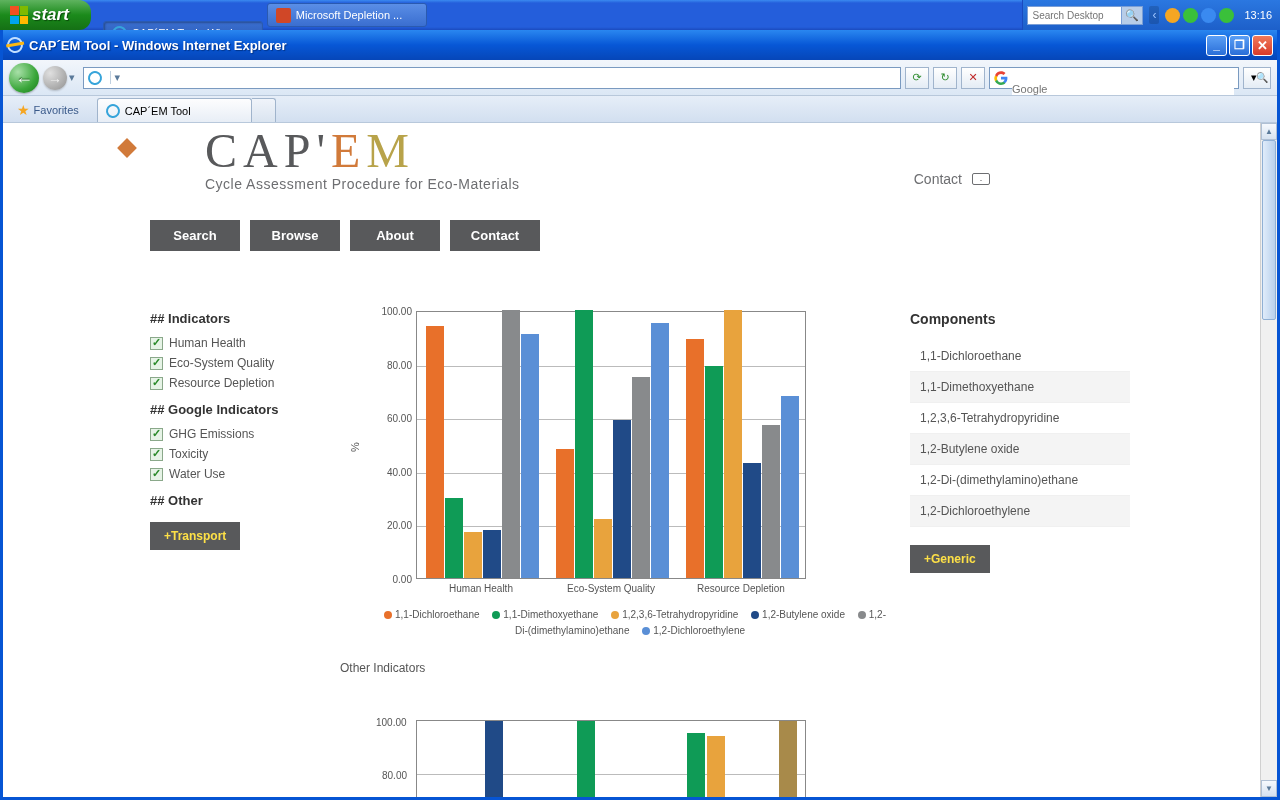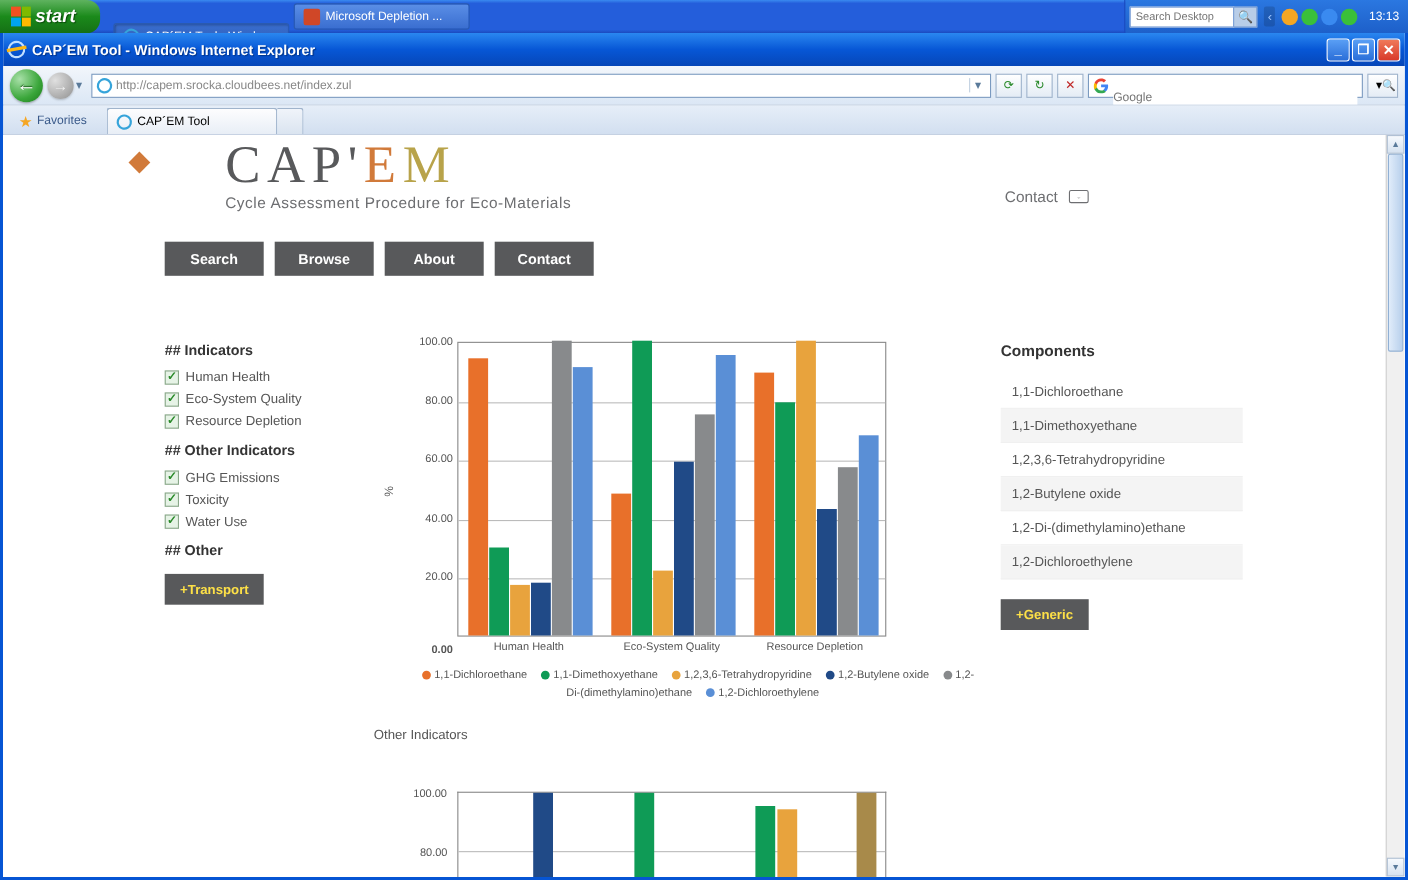--- a/index.html
+++ b/index.html
@@ -136,42 +136,41 @@
   <div class="tray">
     <input class="tray-search" placeholder="Search Desktop" style="">
     <div class="tray-search-btn">🔍</div>
     <div class="tray-icons">
       <div class="tray-chevron">‹</div>
       <div class="tray-ic" style="background:#f5a623"></div>
       <div class="tray-ic" style="background:#3ac03a"></div>
       <div class="tray-ic" style="background:#3a8af0"></div>
       <div class="tray-ic" style="background:#3ac03a"></div>
     </div>
-    <span class="clock">13:13</span>
+    <span class="clock">13:16</span>
   </div>
 </div>
 
 <div class="ie-window">
   <div class="ie-title">
     <div class="ie-title-icon"></div>
     <span class="ie-title-text">CAP´EM Tool - Windows Internet Explorer</span>
     <div class="win-controls">
       <div class="win-btn min">_</div>
       <div class="win-btn max">❐</div>
       <div class="win-btn close">✕</div>
     </div>
   </div>
 
   <div class="ie-nav">
     <div class="nav-btn nav-back"></div>
     <div class="nav-btn nav-fwd"></div>
     <span class="nav-drop">▾</span>
     <div class="addr-wrap">
       <div class="pg-ic"></div>
-      <span class="addr-url">http://capem.srocka.cloudbees.net/index.zul</span>
       <span class="addr-drop">▾</span>
     </div>
     <div class="tool-btn" style="color:#2a8a2a;">⟳</div>
     <div class="tool-btn" style="color:#2a8a2a;">↻</div>
     <div class="tool-btn" style="color:#c02a2a;">✕</div>
     <div class="search-wrap">
       <svg class="google-g" viewBox="0 0 24 24">
           <path fill="#4285F4" d="M23 12.3c0-.8-.1-1.6-.2-2.3H12v4.4h6.2c-.3 1.4-1.1 2.6-2.3 3.4v2.8h3.7C21.8 18.6 23 15.7 23 12.3z"></path>
           <path fill="#34A853" d="M12 24c3.1 0 5.7-1 7.6-2.8l-3.7-2.8c-1 .7-2.4 1.1-3.9 1.1-3 0-5.5-2-6.4-4.7H1.8v2.9C3.7 21.3 7.5 24 12 24z"></path>
           <path fill="#FBBC05" d="M5.6 14.8c-.2-.7-.4-1.4-.4-2.2s.1-1.5.4-2.2V7.5H1.8C1 9.1.5 10.9.5 12.6s.5 3.5 1.3 5.1l3.8-2.9z"></path>
@@ -229,21 +228,21 @@
               </div>
             <div class="chk-row">
                 <div class="chk"></div>
                 <span>Eco-System Quality</span>
               </div>
             <div class="chk-row">
                 <div class="chk"></div>
                 <span>Resource Depletion</span>
               </div>
 
-            <div class="sect-hdr">## Other Indicators</div>
+            <div class="sect-hdr">## Google Indicators</div>
             <div class="chk-row">
                 <div class="chk"></div>
                 <span>GHG Emissions</span>
               </div>
             <div class="chk-row">
                 <div class="chk"></div>
                 <span>Toxicity</span>
               </div>
             <div class="chk-row">
                 <div class="chk"></div>
@@ -275,21 +274,21 @@
                   <div class="bar" style="background: rgb(136, 138, 140); left: 214.5px; width: 18px; height: 201px;"></div>
                   <div class="bar" style="background: rgb(90, 143, 214); left: 233.5px; width: 18px; height: 254.6px;"></div>
                   <div class="bar" style="background: rgb(232, 112, 42); left: 268.5px; width: 18px; height: 238.52px;"></div>
                   <div class="bar" style="background: rgb(15, 155, 86); left: 287.5px; width: 18px; height: 211.72px;"></div>
                   <div class="bar" style="background: rgb(232, 163, 61); left: 306.5px; width: 18px; height: 268px;"></div>
                   <div class="bar" style="background: rgb(32, 74, 135); left: 325.5px; width: 18px; height: 115.24px;"></div>
                   <div class="bar" style="background: rgb(136, 138, 140); left: 344.5px; width: 18px; height: 152.76px;"></div>
                   <div class="bar" style="background: rgb(90, 143, 214); left: 363.5px; width: 18px; height: 182.24px;"></div>
                 </div>
               <div class="legend" id="chart1legend"><span class="dot" style="background:#e8702a"></span>1,1-Dichloroethane <span class="dot" style="background:#0f9b56"></span>1,1-Dimethoxyethane <span class="dot" style="background:#e8a33d"></span>1,2,3,6-Tetrahydropyridine <span class="dot" style="background:#204a87"></span>1,2-Butylene oxide <span class="dot" style="background:#888a8c"></span>1,2-Di-(dimethylamino)ethane <span class="dot" style="background:#5a8fd6"></span>1,2-Dichloroethylene </div>
-            <div class="y-tick" style="top: 280px; font-weight: bold;">0.00</div>
+            <div class="y-tick" style="top: 268px;">0.00</div>
                 <div class="y-tick" style="top: 214.4px;">20.00</div>
                 <div class="y-tick" style="top: 160.8px;">40.00</div>
                 <div class="y-tick" style="top: 107.2px;">60.00</div>
                 <div class="y-tick" style="top: 53.6px;">80.00</div>
                 <div class="y-tick" style="top: 0px;">100.00</div>
                 <div class="x-tick" style="left: 81px;">Human Health</div>
                 <div class="x-tick" style="left: 211px;">Eco-System Quality</div>
                 <div class="x-tick" style="left: 341px;">Resource Depletion</div>
               </div>
 

